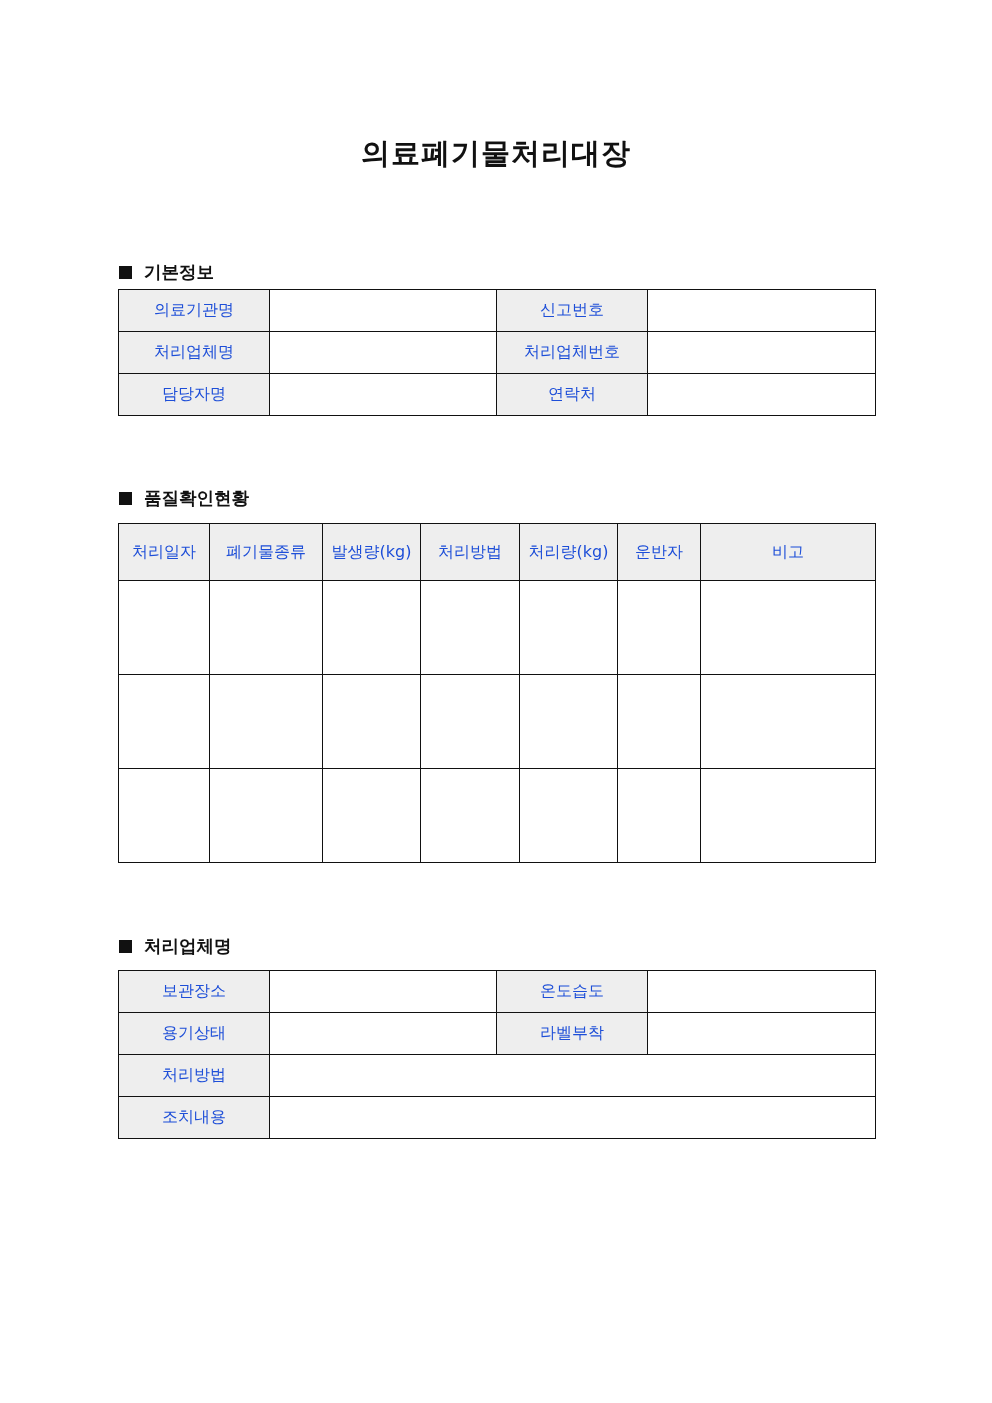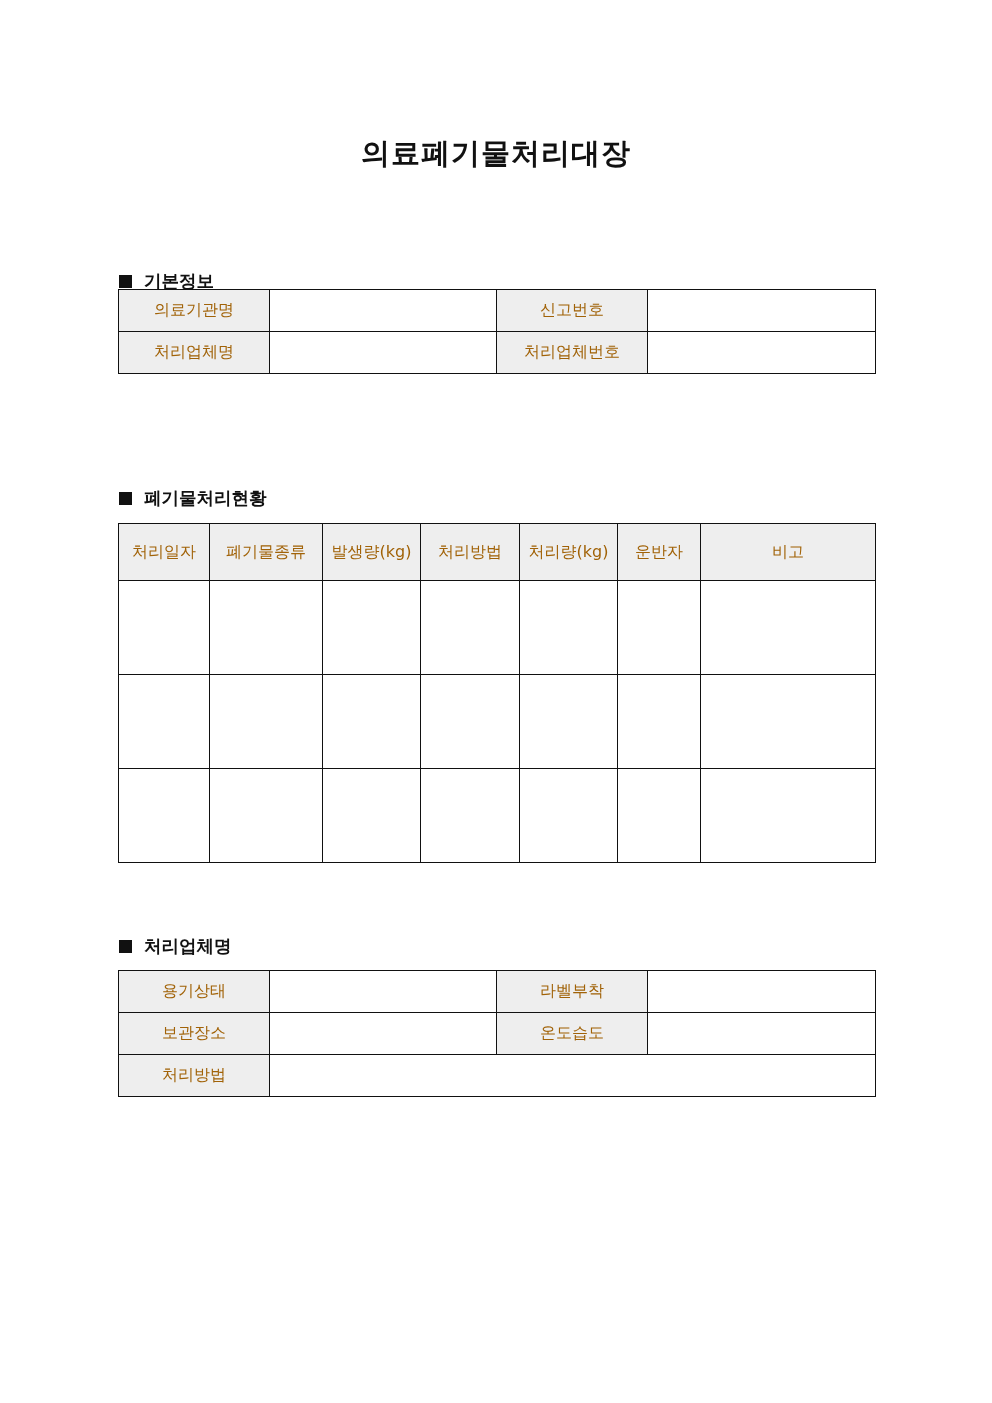--- a/index.html
+++ b/index.html
@@ -1,37 +1,37 @@
 <!DOCTYPE html>
 <html><head>
 <meta charset="utf-8">
 <style>
   html, body { margin: 0; padding: 0; background: #ffffff; }
   body { width: 992px; height: 1403px; position: relative; font-family: "DejaVu Sans", "Liberation Sans", sans-serif; color: #111; }
   .title { position: absolute; top: 134px; left: 0; width: 992px; text-align: center; font-size: 29px; font-weight: bold; letter-spacing: 1px; }
   .section-head { position: absolute; left: 119px; font-size: 17.5px; font-weight: bold; display: flex; align-items: center; }
   .section-head .sq { display: inline-block; width: 13px; height: 13px; background: #111; margin-right: 12px; }
   table { position: absolute; left: 118px; width: 757px; border-collapse: collapse; table-layout: fixed; }
-  td, th { border: 1.5px solid #111; padding: 0; font-weight: normal; font-size: 16px; text-align: center; vertical-align: middle; color: #a16207; }
+  td, th { border: 1.5px solid #111; padding: 0; font-weight: normal; font-size: 16px; text-align: center; vertical-align: middle; color: #1d4ed8; }
   .lbl { background: #eeeeee; }
   .val { background: #ffffff; }
   #t1 { top: 289px; }
   #t1 td { height: 41px; }
   #t2 { top: 523px; }
   #t2 th { height: 56px; background: #eeeeee; }
   #t2 td { height: 93px; }
   #t3 { top: 970px; }
   #t3 td { height: 41px; }
 </style>
 </head>
 <body>
 
 <div class="title">의료폐기물처리대장</div>
 
-<div class="section-head" style="top:269px;">
+<div class="section-head" style="top:260px;">
   <span class="sq"></span>
   <span>기본정보</span>
 </div>
 <table id="t1">
   <colgroup>
       <col style="width:151px">
       <col style="width:227px">
       <col style="width:151px">
       <col style="width:228px">
     </colgroup>
@@ -41,26 +41,32 @@
     <td class="val"></td>
     <td class="lbl">신고번호</td>
     <td class="val"></td>
   </tr>
   <tr>
     <td class="lbl">처리업체명</td>
     <td class="val"></td>
     <td class="lbl">처리업체번호</td>
     <td class="val"></td>
   </tr>
+  <tr>
+    <td class="lbl">담당자명</td>
+    <td class="val"></td>
+    <td class="lbl">연락처</td>
+    <td class="val"></td>
+  </tr>
 </tbody>
   </table>
 
 <div class="section-head" style="top:486px;">
   <span class="sq"></span>
-  <span>폐기물처리현황</span>
+  <span>품질확인현황</span>
 </div>
 <table id="t2">
   <colgroup>
     <col style="width:91px">
       <col style="width:113px">
       <col style="width:98px">
       <col style="width:99px">
       <col style="width:98px">
       <col style="width:83px">
       <col style="width:175px">
@@ -111,29 +117,33 @@
 </div>
 <table id="t3">
   <colgroup>
       <col style="width:151px">
       <col style="width:227px">
       <col style="width:151px">
       <col style="width:228px">
     </colgroup>
   <tbody>
   <tr>
+    <td class="lbl">보관장소</td>
+    <td class="val"></td>
+    <td class="lbl">온도습도</td>
+    <td class="val"></td>
+  </tr>
+  <tr>
     <td class="lbl">용기상태</td>
     <td class="val"></td>
     <td class="lbl">라벨부착</td>
     <td class="val"></td>
   </tr>
   <tr>
-    <td class="lbl">보관장소</td>
-    <td class="val"></td>
-    <td class="lbl">온도습도</td>
-    <td class="val"></td>
+    <td class="lbl">처리방법</td>
+    <td class="val" colspan="3"></td>
   </tr>
   <tr>
-    <td class="lbl">처리방법</td>
+    <td class="lbl">조치내용</td>
     <td class="val" colspan="3"></td>
   </tr>
 </tbody>
   </table>
 
 </body></html>

